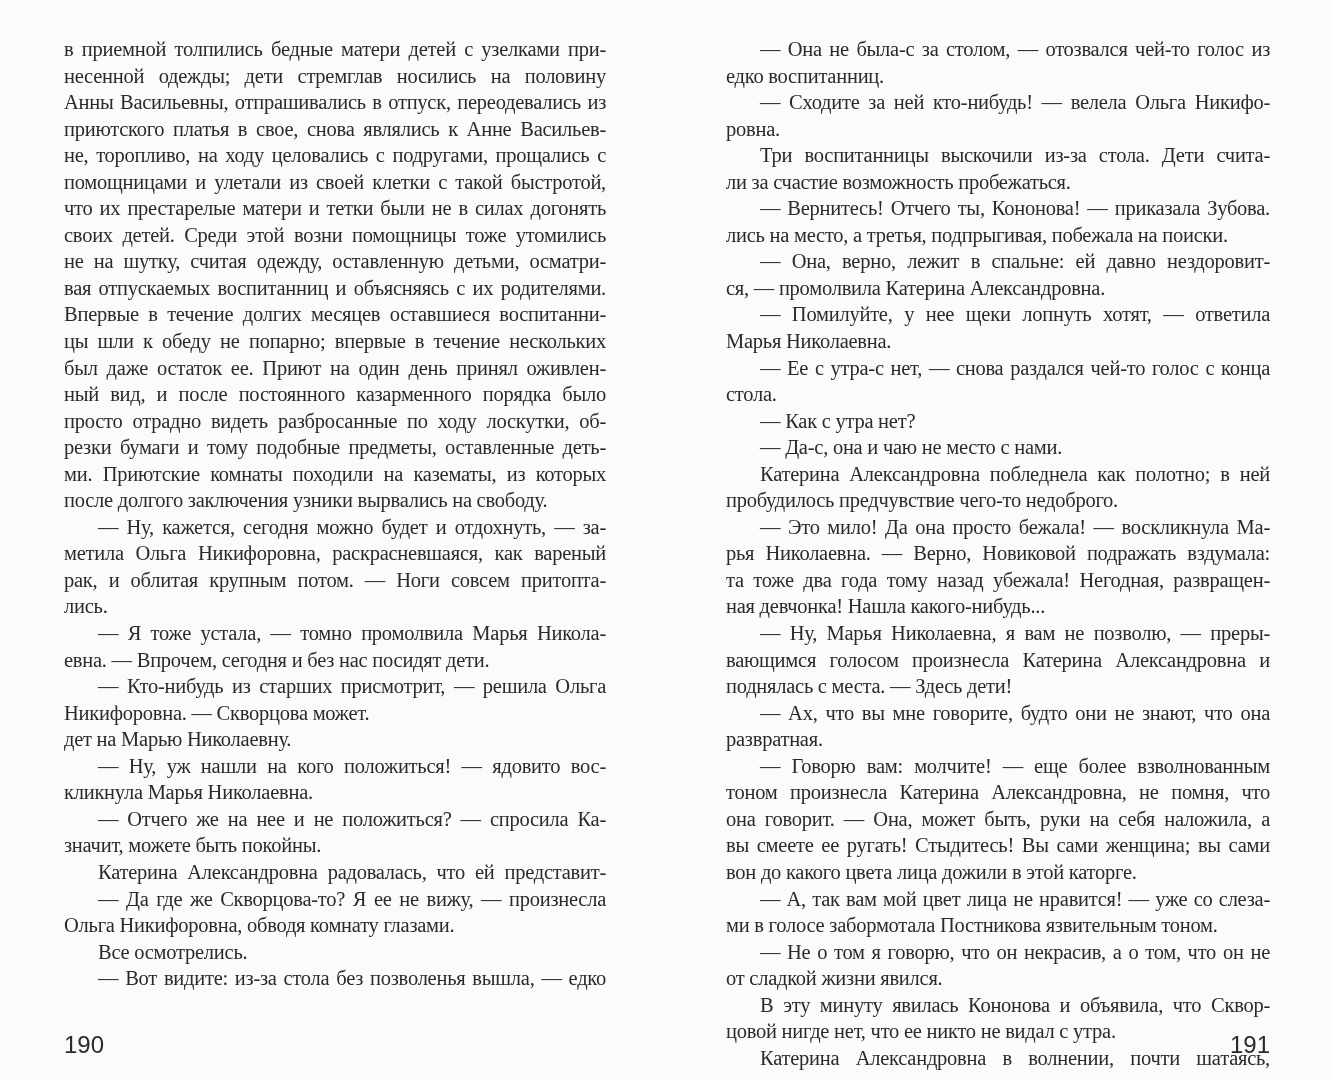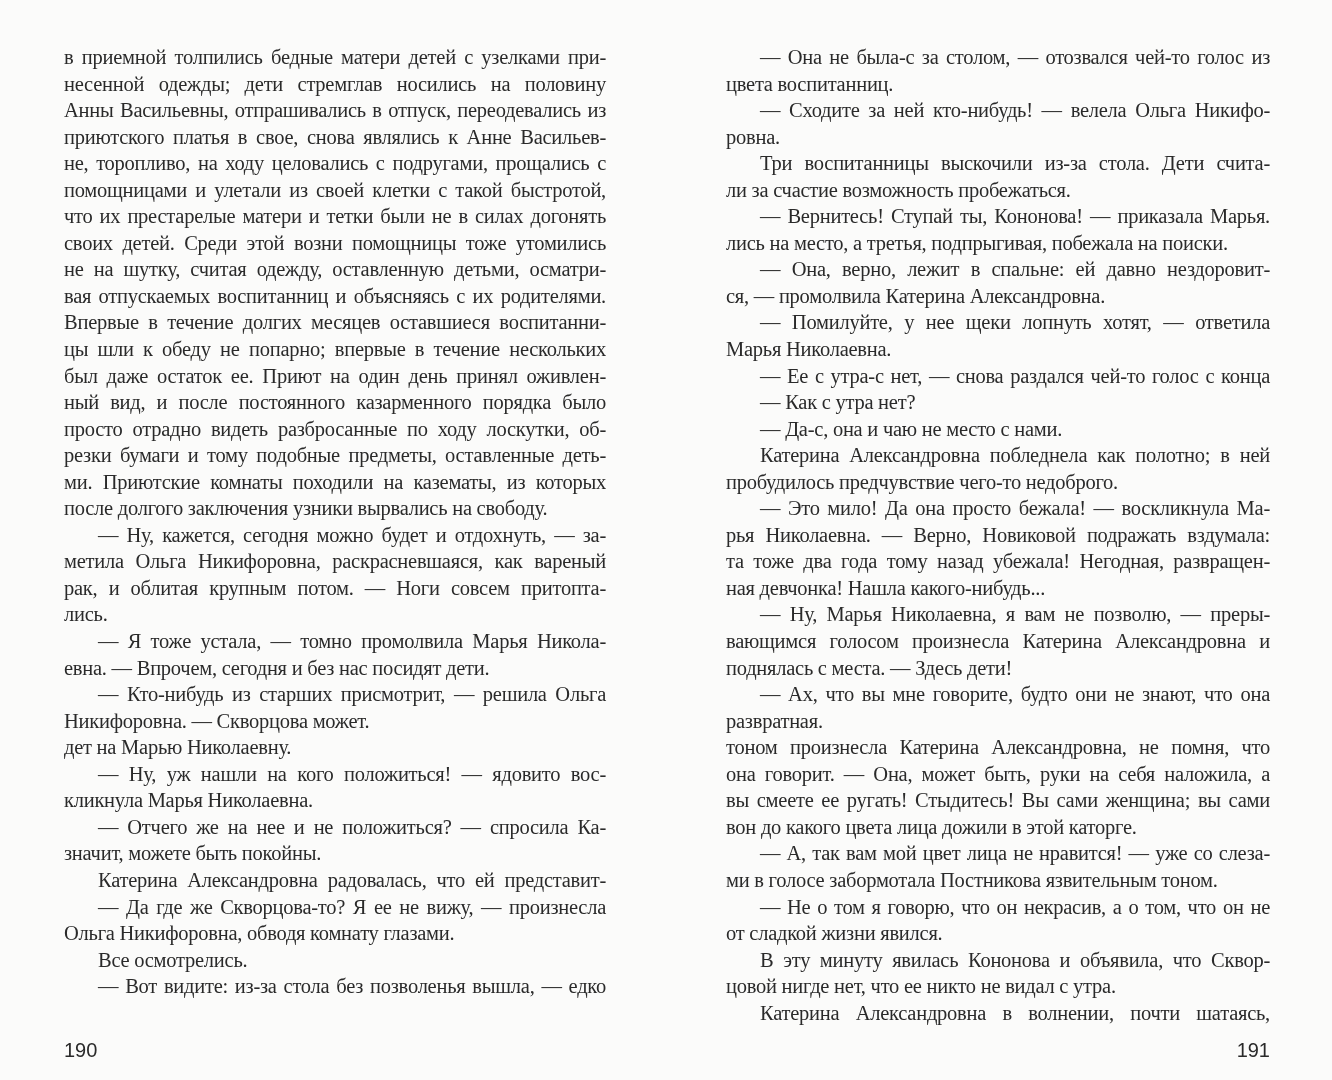--- a/index.html
+++ b/index.html
@@ -4,21 +4,21 @@
 <style>
   html, body { margin: 0; padding: 0; }
   body {
     width: 1332px; height: 1080px; overflow: hidden;
     background: #fbfbfa;
     position: relative;
     color: #2a2a2a;
     font-family: "Liberation Serif", "DejaVu Serif", serif;
   }
   .page {
-    position: absolute; top: 12px; height: 860px;
+    position: absolute; top: 4px; height: 860px;
   }
   .page.left { left: 0; width: 666px; }
   .page.right { left: 666px; width: 666px; }
   .text {
     position: absolute;
     font-size: 20.5px;
     line-height: 26.55px;
     text-align: justify;
     letter-spacing: -0.25px;
     word-spacing: 0px;
@@ -30,21 +30,21 @@
     white-space: nowrap;
     text-align-last: justify;
     height: 26.55px;
     overflow: visible;
   }
   .line.last { text-align-last: left; }
   .line.indent { padding-left: 34px; }
   .folio {
     position: absolute; top: 1027px;
     font-family: "Liberation Sans", "DejaVu Sans", sans-serif;
-    font-size: 20px; color: #2a2a2a;
+    font-size: 24px; color: #2a2a2a;
   }
   .page.left .folio { left: 64px; }
   .page.right .folio { right: 62px; }
 </style>
 </head>
 <body>
 
 <div class="page left">
   <div class="text" id="left-text">
       <span class="line">в приемной толпились бедные матери детей с узелками при-</span>
@@ -83,45 +83,47 @@
       <span class="line last">Ольга Никифоровна, обводя комнату глазами.</span>
       <span class="line indent last">Все осмотрелись.</span>
       <span class="line indent">— Вот видите: из-за стола без позволенья вышла, — едко</span>
     </div>
   <div class="folio">190</div>
 </div>
 
 <div class="page right">
   <div class="text" id="right-text">
       <span class="line indent">— Она не была-с за столом, — отозвался чей-то голос из</span>
-      <span class="line last">цвета воспитанниц.</span>
+      <span class="line last">едко воспитанниц.</span>
       <span class="line indent">— Сходите за ней кто-нибудь! — велела Ольга Никифо-</span>
       <span class="line last">ровна.</span>
       <span class="line indent">Три воспитанницы выскочили из-за стола. Дети счита-</span>
       <span class="line last">ли за счастие возможность пробежаться.</span>
-      <span class="line indent">— Вернитесь! Ступай ты, Кононова! — приказала Марья.</span>
+      <span class="line indent">— Вернитесь! Отчего ты, Кононова! — приказала Зубова.</span>
       <span class="line last">лись на место, а третья, подпрыгивая, побежала на поиски.</span>
       <span class="line indent">— Она, верно, лежит в спальне: ей давно нездоровит-</span>
       <span class="line last">ся, — промолвила Катерина Александровна.</span>
       <span class="line indent">— Помилуйте, у нее щеки лопнуть хотят, — ответила</span>
       <span class="line last">Марья Николаевна.</span>
       <span class="line indent">— Ее с утра-с нет, — снова раздался чей-то голос с конца</span>
+      <span class="line last">стола.</span>
       <span class="line indent last">— Как с утра нет?</span>
       <span class="line indent last">— Да-с, она и чаю не место с нами.</span>
       <span class="line indent">Катерина Александровна побледнела как полотно; в ней</span>
       <span class="line last">пробудилось предчувствие чего-то недоброго.</span>
       <span class="line indent">— Это мило! Да она просто бежала! — воскликнула Ма-</span>
       <span class="line">рья Николаевна. — Верно, Новиковой подражать вздумала:</span>
       <span class="line">та тоже два года тому назад убежала! Негодная, развращен-</span>
       <span class="line last">ная девчонка! Нашла какого-нибудь...</span>
       <span class="line indent">— Ну, Марья Николаевна, я вам не позволю, — преры-</span>
       <span class="line">вающимся голосом произнесла Катерина Александровна и</span>
       <span class="line last">поднялась с места. — Здесь дети!</span>
       <span class="line indent">— Ах, что вы мне говорите, будто они не знают, что она</span>
       <span class="line last">развратная.</span>
+      <span class="line indent">— Говорю вам: молчите! — еще более взволнованным</span>
       <span class="line">тоном произнесла Катерина Александровна, не помня, что</span>
       <span class="line">она говорит. — Она, может быть, руки на себя наложила, а</span>
       <span class="line">вы смеете ее ругать! Стыдитесь! Вы сами женщина; вы сами</span>
       <span class="line last">вон до какого цвета лица дожили в этой каторге.</span>
       <span class="line indent">— А, так вам мой цвет лица не нравится! — уже со слеза-</span>
       <span class="line last">ми в голосе забормотала Постникова язвительным тоном.</span>
       <span class="line indent">— Не о том я говорю, что он некрасив, а о том, что он не</span>
       <span class="line last">от сладкой жизни явился.</span>
       <span class="line indent">В эту минуту явилась Кононова и объявила, что Сквор-</span>
       <span class="line last">цовой нигде нет, что ее никто не видал с утра.</span>

